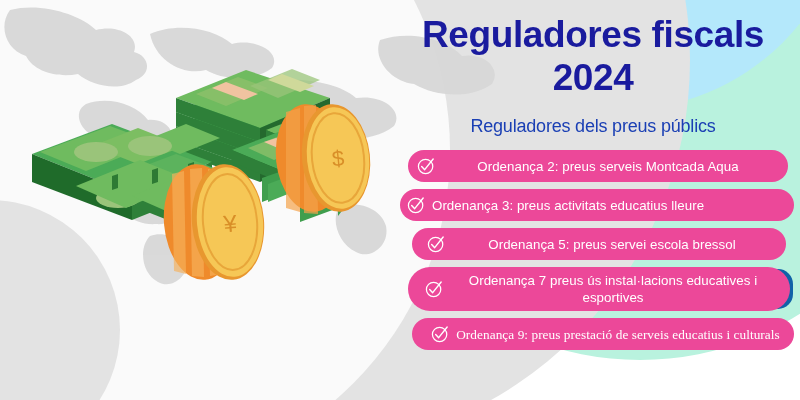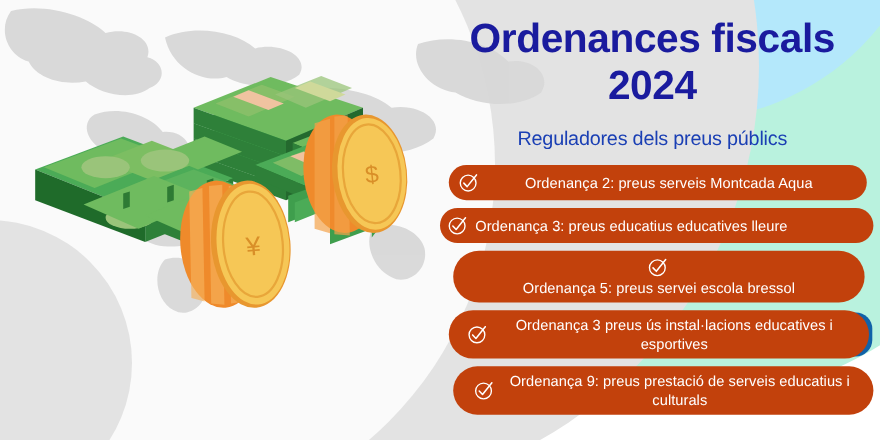--- a/index.html
+++ b/index.html
@@ -57,21 +57,21 @@
 
   .badges {
     position: absolute;
     left: 0;
     top: 150px;
     width: 414px;
   }
 
   .badge {
     position: relative;
-    background: #c2410c;
+    background: #ec4899;
     border-radius: 999px;
     color: #ffffff;
     display: flex;
     align-items: center;
     box-sizing: border-box;
     margin-bottom: 7px;
     min-height: 32px;
     padding: 5px 10px 5px 8px;
   }
   .badge.shadowed::after {
@@ -284,57 +284,57 @@
         <ellipse cx="230" cy="222" rx="33" ry="55" fill="#f6c756" transform="rotate(-5 230 222)"></ellipse>
         <ellipse cx="230" cy="222" rx="27" ry="48" fill="#f6c756" stroke="#e8a63a" stroke-width="2" transform="rotate(-5 230 222)"></ellipse>
         <text x="230" y="232" font-family="'Liberation Sans', sans-serif" font-size="24" fill="#d98f28" text-anchor="middle" transform="rotate(-5 230 222)">¥</text>
       </g>
     </svg>
   </div>
 
   <div class="content">
 
     <div class="title">
-      <div>Ordenances fiscals</div>
+      <div>Reguladores fiscals</div>
       <div>2024</div>
     </div>
 
     <div class="subtitle">Reguladores dels preus públics</div>
 
     <div class="badges" id="badge-list">
 
     <div class="badge" style="margin-left: 22px; margin-right: 12px; padding-left: 8px;">
           <svg class="badge-icon" viewBox="0 0 24 24">
             <circle cx="11.5" cy="12.5" r="8.6" fill="none" stroke="#ffffff" stroke-width="1.5"></circle>
             <path d="M6.8 12.6 L10.4 16.4 L20.6 3.6" fill="none" stroke="#ffffff" stroke-width="1.7" stroke-linecap="round" stroke-linejoin="round"></path>
           </svg>
           <span class="badge-label">Ordenança 2: preus serveis Montcada Aqua</span>
         </div>
         <div class="badge" style="margin-left: 14px; margin-right: 6px; padding-left: 6px;">
           <svg class="badge-icon" viewBox="0 0 24 24">
             <circle cx="11.5" cy="12.5" r="8.6" fill="none" stroke="#ffffff" stroke-width="1.5"></circle>
             <path d="M6.8 12.6 L10.4 16.4 L20.6 3.6" fill="none" stroke="#ffffff" stroke-width="1.7" stroke-linecap="round" stroke-linejoin="round"></path>
           </svg>
-          <span class="badge-label tight">Ordenança 3: preus educatius educatives lleure</span>
-        </div>
-        <div class="badge" style="margin-left: 26px; margin-right: 14px; padding-left: 14px; flex-direction: column;">
+          <span class="badge-label tight">Ordenança 3: preus activitats educatius lleure</span>
+        </div>
+        <div class="badge" style="margin-left: 26px; margin-right: 14px; padding-left: 14px;">
           <svg class="badge-icon" viewBox="0 0 24 24">
             <circle cx="11.5" cy="12.5" r="8.6" fill="none" stroke="#ffffff" stroke-width="1.5"></circle>
             <path d="M6.8 12.6 L10.4 16.4 L20.6 3.6" fill="none" stroke="#ffffff" stroke-width="1.7" stroke-linecap="round" stroke-linejoin="round"></path>
           </svg>
           <span class="badge-label">Ordenança 5: preus servei escola bressol</span>
         </div>
         <div class="badge shadowed" style="margin-left: 22px; margin-right: 10px; padding-left: 16px;">
           <svg class="badge-icon" viewBox="0 0 24 24">
             <circle cx="11.5" cy="12.5" r="8.6" fill="none" stroke="#ffffff" stroke-width="1.5"></circle>
             <path d="M6.8 12.6 L10.4 16.4 L20.6 3.6" fill="none" stroke="#ffffff" stroke-width="1.7" stroke-linecap="round" stroke-linejoin="round"></path>
           </svg>
-          <span class="badge-label">Ordenança 3 preus ús instal·lacions educatives i esportives</span>
-        </div>
-        <div class="badge" style="margin-left: 26px; margin-right: 6px; padding-left: 18px;">
+          <span class="badge-label">Ordenança 7 preus ús instal·lacions educatives i esportives</span>
+        </div>
+        <div class="badge" style="margin-left: 26px; margin-right: 6px; padding-left: 18px; font-family: Liberation Serif, serif;">
           <svg class="badge-icon" viewBox="0 0 24 24">
             <circle cx="11.5" cy="12.5" r="8.6" fill="none" stroke="#ffffff" stroke-width="1.5"></circle>
             <path d="M6.8 12.6 L10.4 16.4 L20.6 3.6" fill="none" stroke="#ffffff" stroke-width="1.7" stroke-linecap="round" stroke-linejoin="round"></path>
           </svg>
           <span class="badge-label">Ordenança 9: preus prestació de serveis educatius i culturals</span>
         </div>
       </div>
 
   </div>
 </div>

